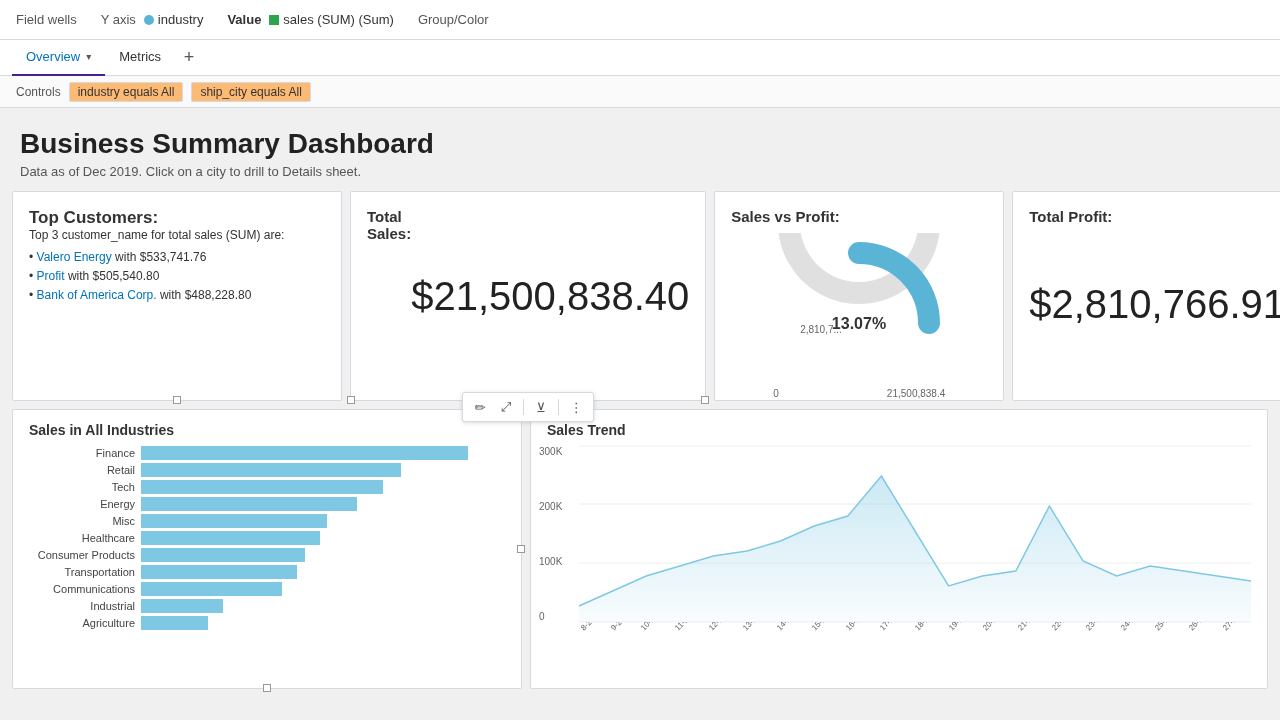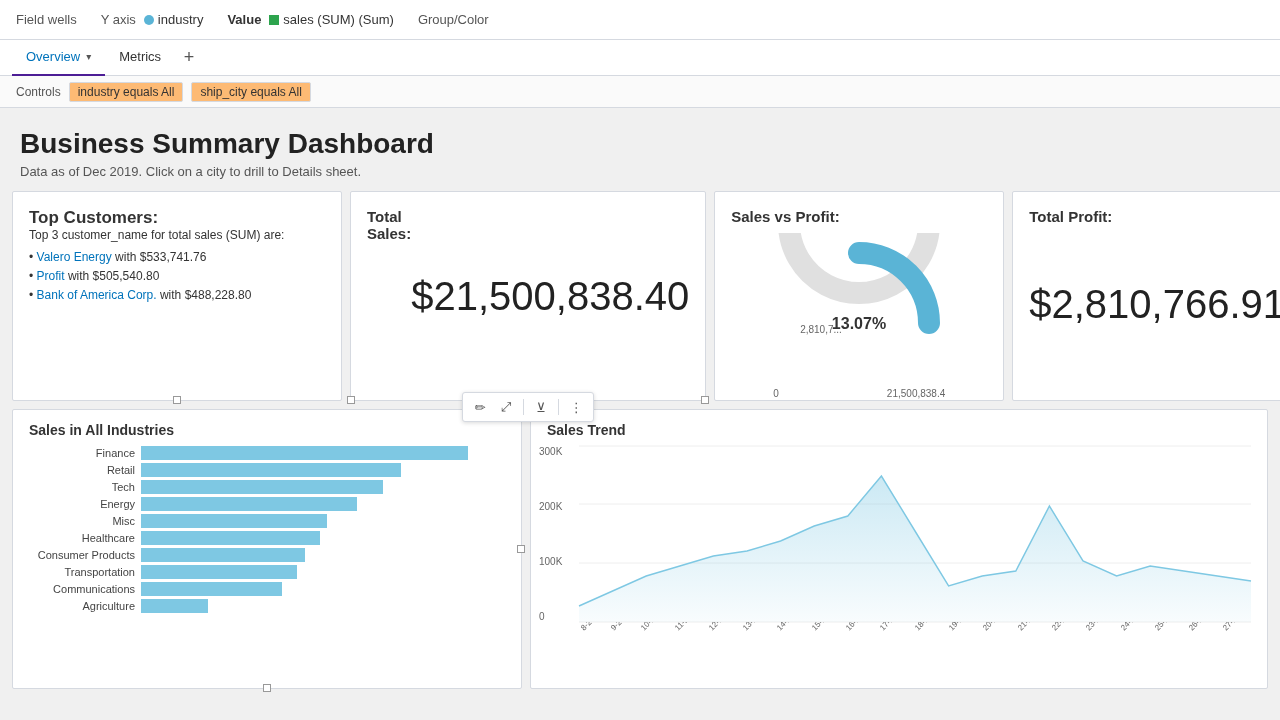--- a/index.html
+++ b/index.html
@@ -309,20 +309,26 @@
           <div class="bar-row">
             <div class="bar-label">Transportation</div>
             <div class="bar-track">
               <div class="bar-fill" style="width: 42%;"></div>
             </div>
           </div>
           <div class="bar-row">
             <div class="bar-label">Communications</div>
             <div class="bar-track">
               <div class="bar-fill" style="width: 38%;"></div>
+            </div>
+          </div>
+          <div class="bar-row">
+            <div class="bar-label">Industrial</div>
+            <div class="bar-track">
+              <div class="bar-fill" style="width: 22%;"></div>
             </div>
           </div>
           <div class="bar-row">
             <div class="bar-label">Agriculture</div>
             <div class="bar-track">
               <div class="bar-fill" style="width: 18%;"></div>
             </div>
           </div>
         </div>
       <div style="position:absolute; right:-4px; top:50%; width:8px; height:8px; background:#fff; border:1px solid #999; transform:translateY(-50%);"></div>

